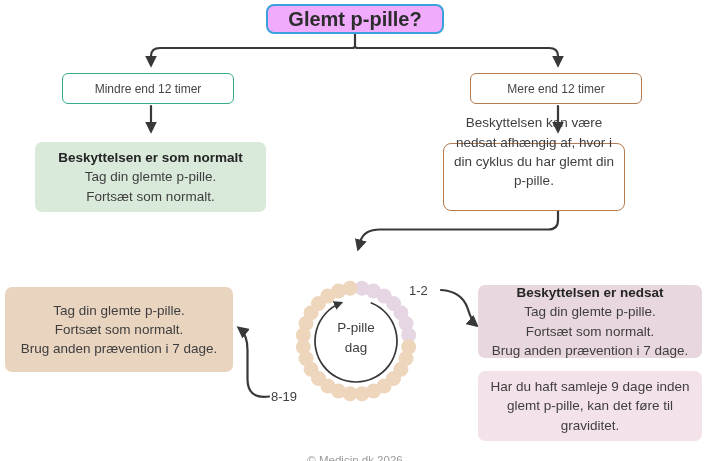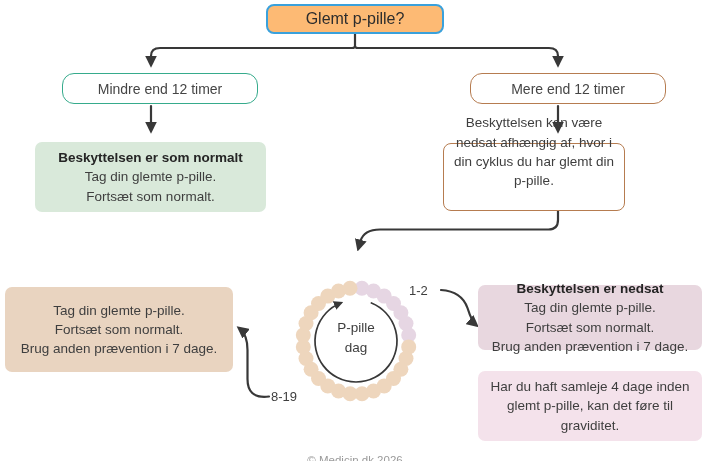--- a/index.html
+++ b/index.html
@@ -3,32 +3,32 @@
 <meta charset="utf-8">
 <style>
   html,body{margin:0;padding:0;background:#fff;font-family:"Liberation Sans",sans-serif;}
   .canvas{position:relative;width:710px;height:461px;background:#fff;overflow:hidden;}
   svg.connectors{position:absolute;left:0;top:0;width:710px;height:461px;}
   .conn{fill:none;stroke:var(--connector);stroke-width:2.2;stroke-linecap:round;}
   .conn-thin{stroke-width:1.7;}
   .box{position:absolute;box-sizing:border-box;display:flex;flex-direction:column;
        align-items:center;justify-content:center;text-align:center;}
   .root-box{left:266px;top:4px;width:178px;height:30px;border:2px solid var(--accent-blue);
-       border-radius:8px;font-weight:normal;font-size:16px;color:#2d2d2d;background:#fdba74;}
-  .cond{width:196px;height:31px;border:1.5px solid #999;border-radius:12px;font-size:14px;
+       border-radius:8px;font-weight:bold;font-size:20px;color:#2d2d2d;background:#f0abfc;}
+  .cond{width:172px;height:31px;border:1.5px solid #999;border-radius:6px;font-size:12px;
        color:#454545;background:#fff;}
   .cond-left{left:62px;top:73px;border-color:var(--accent-green);}
   .cond-right{left:470px;top:73px;border-color:var(--accent-brown);}
   .result{font-size:13.5px;color:#3e3e3e;line-height:1.42;border-radius:7px;padding:9px 8px;}
   .result .title{font-weight:bold;color:#252525;}
   .green-box{left:35px;top:142px;width:231px;height:70px;background:var(--bg-green);}
   .white-box{left:443px;top:143px;width:182px;height:68px;background:#fff;
        border:1.5px solid var(--accent-brown);border-radius:8px;padding:20px 7px;justify-content:flex-end;}
   .beige-box{left:5px;top:287px;width:228px;height:85px;background:var(--bg-beige);}
-  .pink-box-1{left:478px;top:285px;width:224px;height:65px;background:var(--bg-pink-dark);}
+  .pink-box-1{left:478px;top:285px;width:224px;height:73px;background:var(--bg-pink-dark);}
   .pink-box-2{left:478px;top:371px;width:224px;height:70px;background:var(--bg-pink-light);padding:3px 10px;}
   .cycle-label{position:absolute;left:316px;top:318px;width:80px;text-align:center;
        font-size:13.5px;line-height:1.45;color:#3e3e3e;}
   .day-label{position:absolute;font-size:13px;color:#3e3e3e;}
   .label-early{left:409px;top:283px;}
   .label-late{left:271px;top:389px;}
   .footer{position:absolute;left:0;top:454px;width:710px;text-align:center;
        font-size:11.5px;color:#9a9a9a;}
 </style>
 </head>
@@ -123,18 +123,18 @@
   </div>
 
   <div class="box result pink-box-1">
     <div class="title">Beskyttelsen er nedsat</div>
     <div>Tag din glemte p-pille.</div>
     <div>Fortsæt som normalt.</div>
     <div>Brug anden prævention i 7 dage.</div>
   </div>
 
   <div class="box result pink-box-2">
-    <div>Har du haft samleje 4 dage inden glemt p-pille, kan det føre til graviditet.</div>
+    <div>Har du haft samleje 9 dage inden glemt p-pille, kan det føre til graviditet.</div>
   </div>
 
   <div class="footer">© Medicin.dk 2026</div>
 
 </div>
 
 </body></html>

